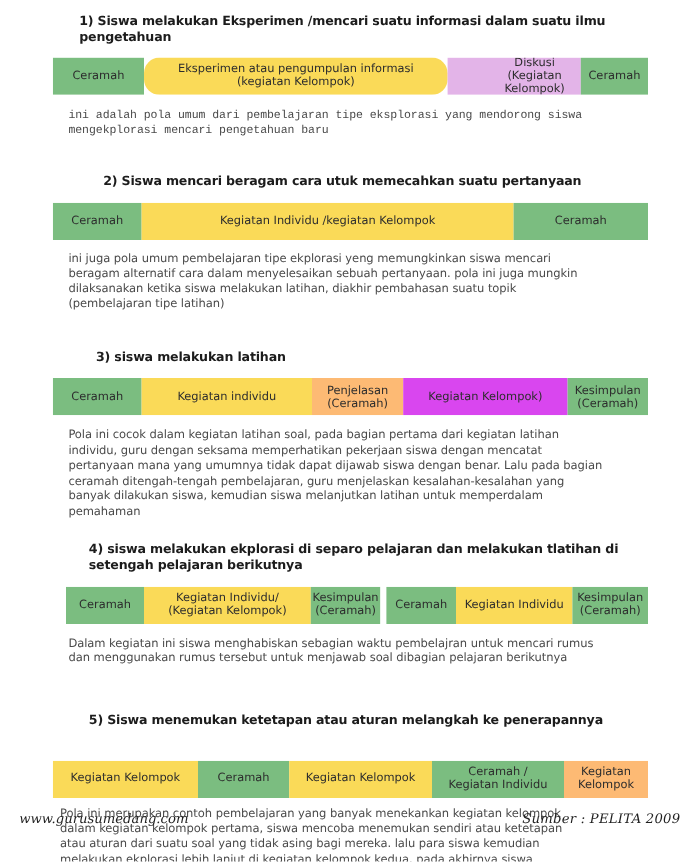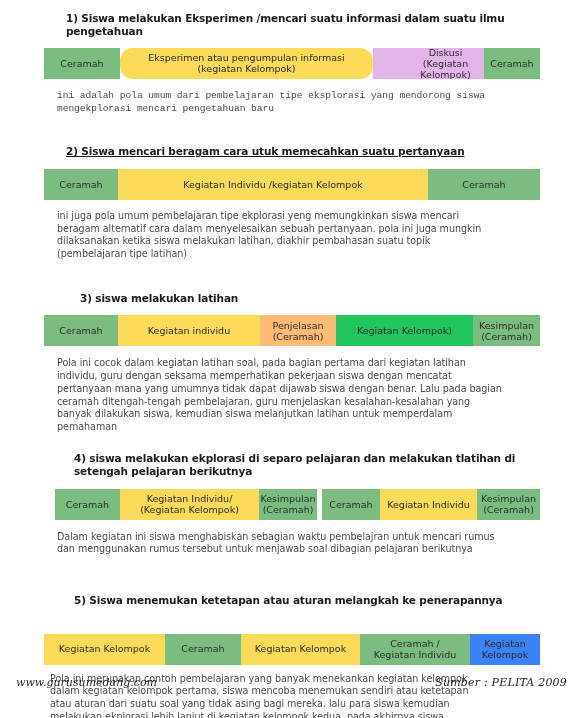--- a/index.html
+++ b/index.html
@@ -97,37 +97,37 @@
       <div class="cell" style="width:253px;background:#fada58;border-radius:13px;">Eksperimen atau pengumpulan informasi
 (kegiatan Kelompok)</div>
       <div class="cell" style="width:111px;background:#e3b4e8;padding-left:36px;">Diskusi
 (Kegiatan Kelompok)</div>
       <div class="cell" style="width:56px;background:#7bbd80;">Ceramah</div>
     </div>
     <div class="para" style="margin-left:57px;width:445px;margin-top:11px;font-family:Liberation Mono, monospace;">ini adalah pola umum dari pembelajaran tipe eksplorasi yang mendorong siswa mengekplorasi mencari pengetahuan baru</div>
   </div>
 
   <div class="section" style="margin-top:30px;">
-    <div class="sec-heading" style="margin-left:66px;width:460px;text-decoration:underline;">2) Siswa mencari beragam cara utuk memecahkan suatu pertanyaan</div>
+    <div class="sec-heading" style="margin-left:86px;width:460px;">2) Siswa mencari beragam cara utuk memecahkan suatu pertanyaan</div>
     <div class="bar" style="margin-top:10px;">
       <div class="cell" style="width:74px;background:#7bbd80;">Ceramah</div>
       <div class="cell" style="width:310px;background:#fada58;">Kegiatan Individu /kegiatan Kelompok</div>
       <div class="cell" style="width:112px;background:#7bbd80;">Ceramah</div>
     </div>
     <div class="para" style="margin-left:57px;width:440px;margin-top:10px;">ini juga pola umum pembelajaran tipe ekplorasi yeng memungkinkan siswa mencari beragam alternatif cara dalam menyelesaikan sebuah pertanyaan. pola ini juga mungkin dilaksanakan ketika siswa melakukan latihan, diakhir pembahasan suatu topik (pembelajaran tipe latihan)</div>
   </div>
 
   <div class="section" style="margin-top:31px;">
     <div class="sec-heading" style="margin-left:80px;width:460px;">3) siswa melakukan latihan</div>
     <div class="bar" style="margin-top:10px;">
       <div class="cell" style="width:74px;background:#7bbd80;">Ceramah</div>
       <div class="cell" style="width:142px;background:#fada58;">Kegiatan individu</div>
       <div class="cell" style="width:76px;background:#fdba74;">Penjelasan
 (Ceramah)</div>
-      <div class="cell" style="width:137px;background:#22c55e;">Kegiatan Kelompok)</div>
+      <div class="cell" style="width:137px;background:#d946ef;">Kegiatan Kelompok)</div>
       <div class="cell" style="width:67px;background:#7bbd80;">Kesimpulan
 (Ceramah)</div>
     </div>
     <div class="para" style="margin-left:57px;width:448px;margin-top:11px;">Pola ini cocok dalam kegiatan latihan soal, pada bagian pertama dari kegiatan latihan individu, guru dengan seksama memperhatikan pekerjaan siswa dengan mencatat pertanyaan mana yang umumnya tidak dapat dijawab siswa dengan benar. Lalu pada bagian ceramah ditengah-tengah pembelajaran, guru menjelaskan kesalahan-kesalahan yang banyak dilakukan siswa, kemudian siswa melanjutkan latihan untuk memperdalam pemahaman</div>
   </div>
 
   <div class="section" style="margin-top:18px;">
     <div class="sec-heading" style="margin-left:74px;width:448px;">4) siswa melakukan ekplorasi di separo pelajaran dan melakukan tlatihan di setengah pelajaran berikutnya</div>
     <div class="bar indent" style="margin-top:10px;">
       <div class="cell" style="width:65px;background:#7bbd80;">Ceramah</div>
@@ -145,21 +145,21 @@
   </div>
 
   <div class="section" style="margin-top:38px;">
     <div class="sec-heading" style="margin-left:74px;width:450px;">5) Siswa menemukan ketetapan atau aturan melangkah ke penerapannya</div>
     <div class="bar" style="margin-top:26px;">
       <div class="cell" style="width:121px;background:#fada58;">Kegiatan Kelompok</div>
       <div class="cell" style="width:76px;background:#7bbd80;">Ceramah</div>
       <div class="cell" style="width:119px;background:#fada58;">Kegiatan Kelompok</div>
       <div class="cell" style="width:110px;background:#7bbd80;">Ceramah /
 Kegiatan Individu</div>
-      <div class="cell" style="width:70px;background:#3b82f6;">Kegiatan
+      <div class="cell" style="width:70px;background:#fdba74;">Kegiatan
 Kelompok</div>
     </div>
     <div class="para" style="margin-left:50px;width:440px;margin-top:8px;">Pola ini merupakan contoh pembelajaran yang banyak menekankan kegiatan kelompok dalam kegiatan kelompok pertama, siswa mencoba menemukan sendiri atau ketetapan atau aturan dari suatu soal yang tidak asing bagi mereka. lalu para siswa kemudian melakukan ekplorasi lebih lanjut di kegiatan kelompok kedua.  pada akhirnya siswa melakukan latihan dalam kelompok untuk memecahkan pertanyaan yang serupa</div>
   </div>
 
   <div class="footer">
     <span>www.gurusumedang.com</span>
     <span class="footer-right">Sumber : PELITA 2009</span>
   </div>
 

